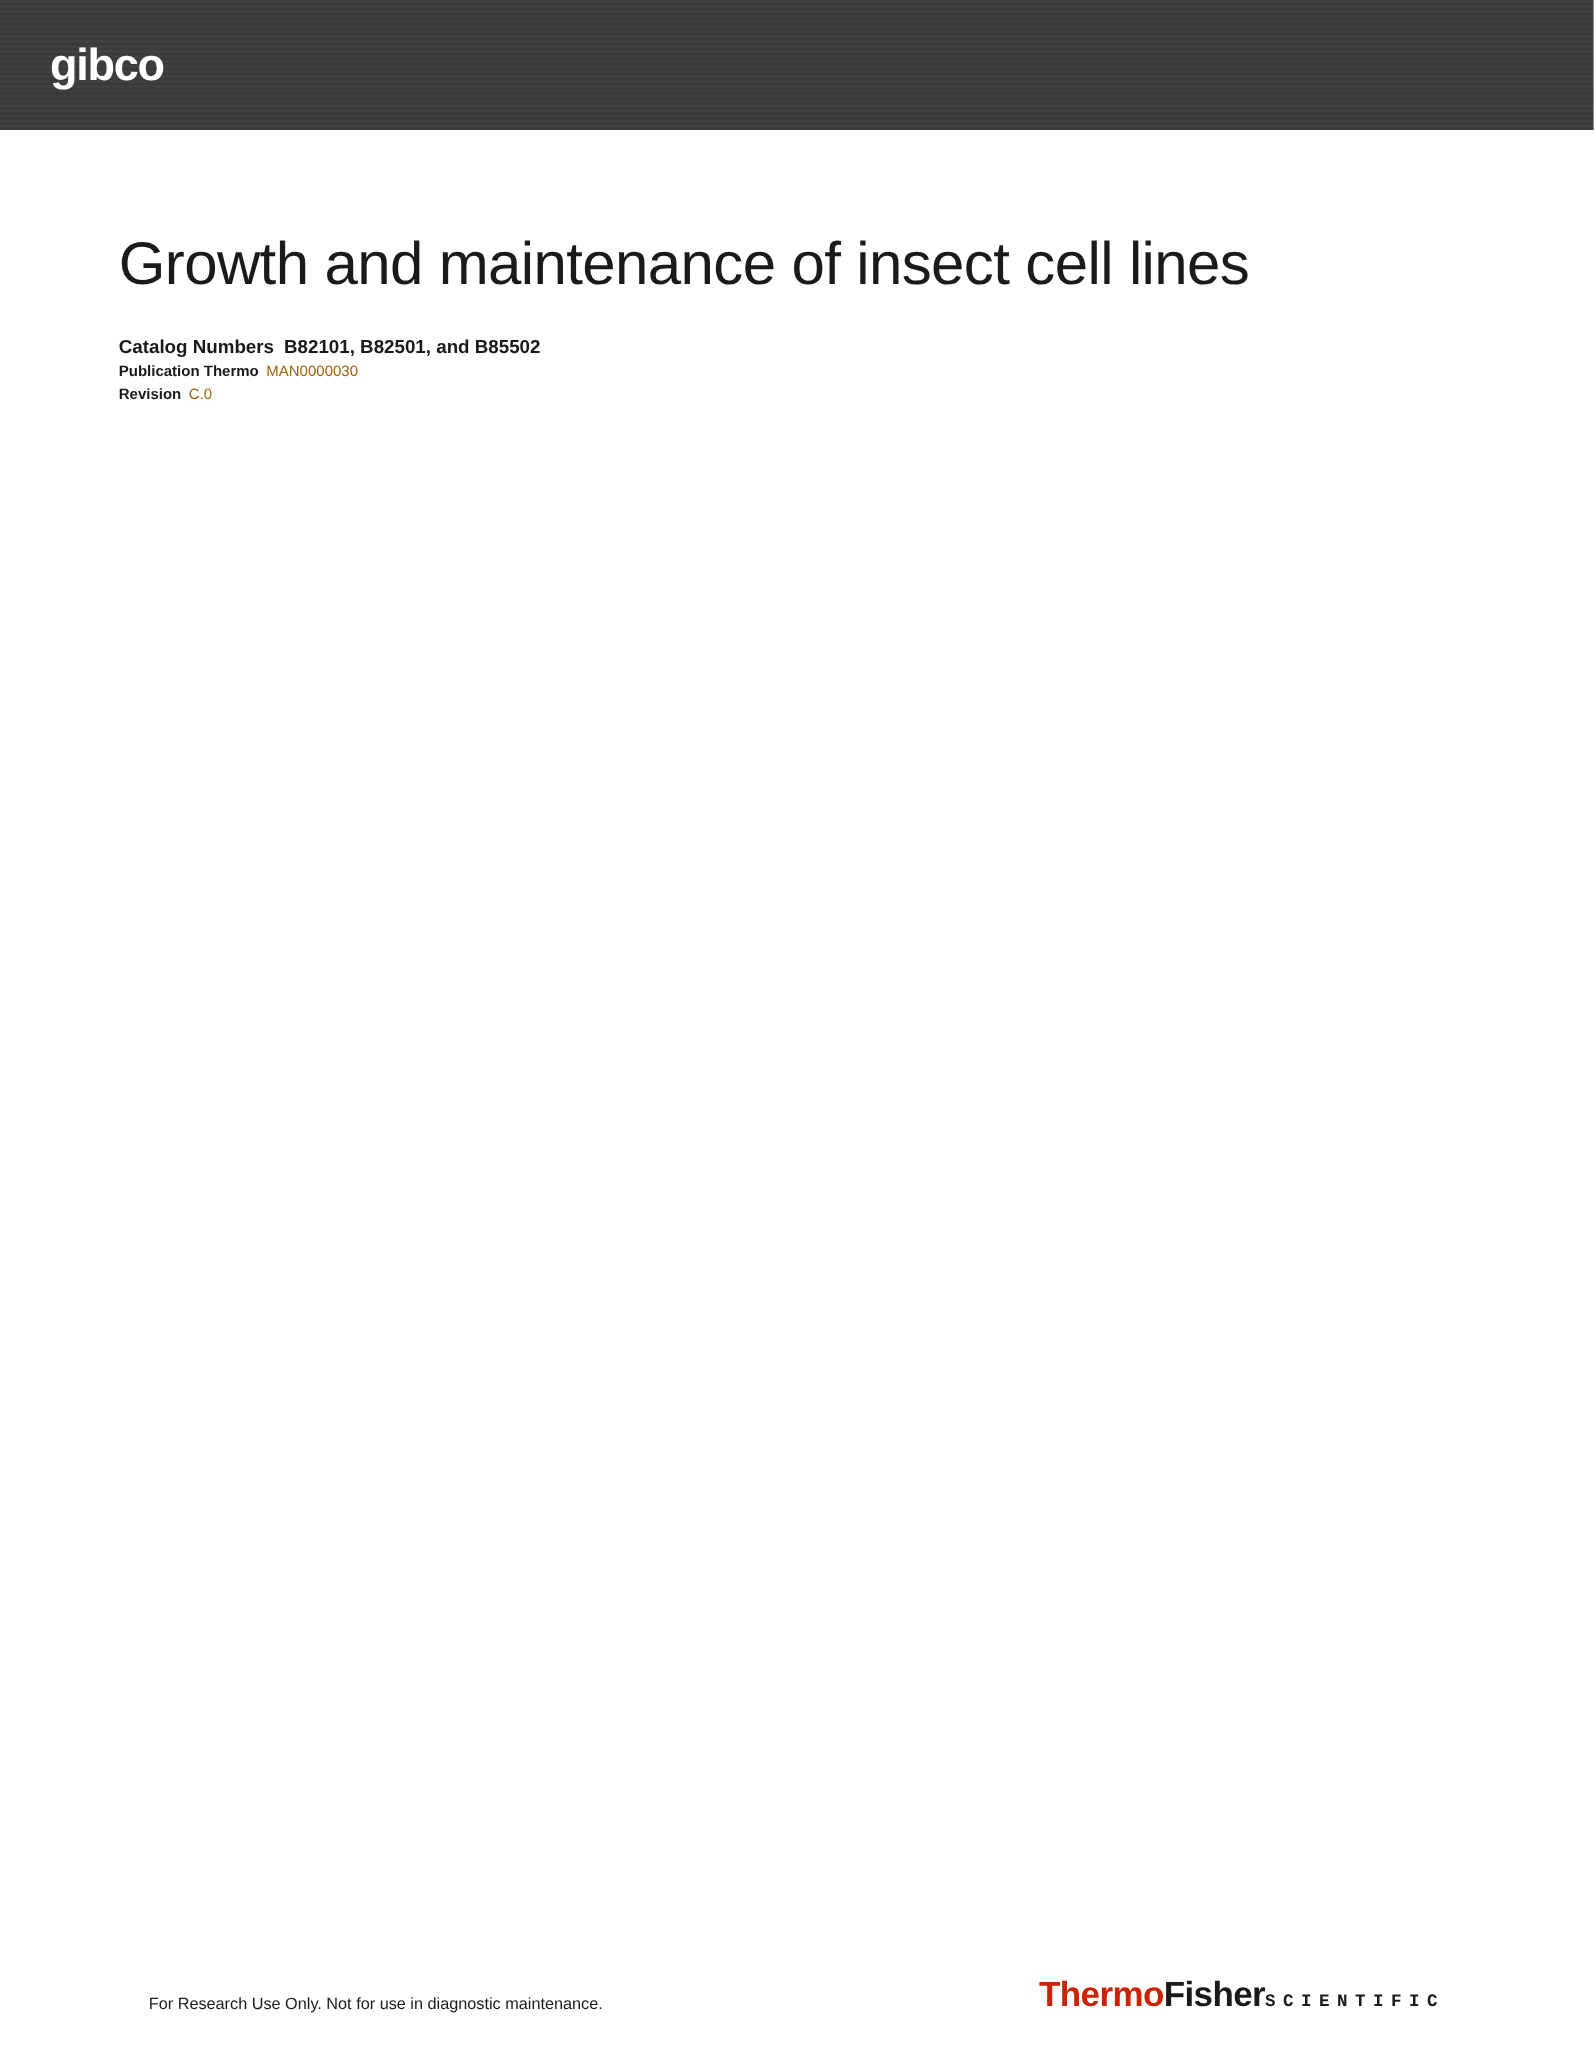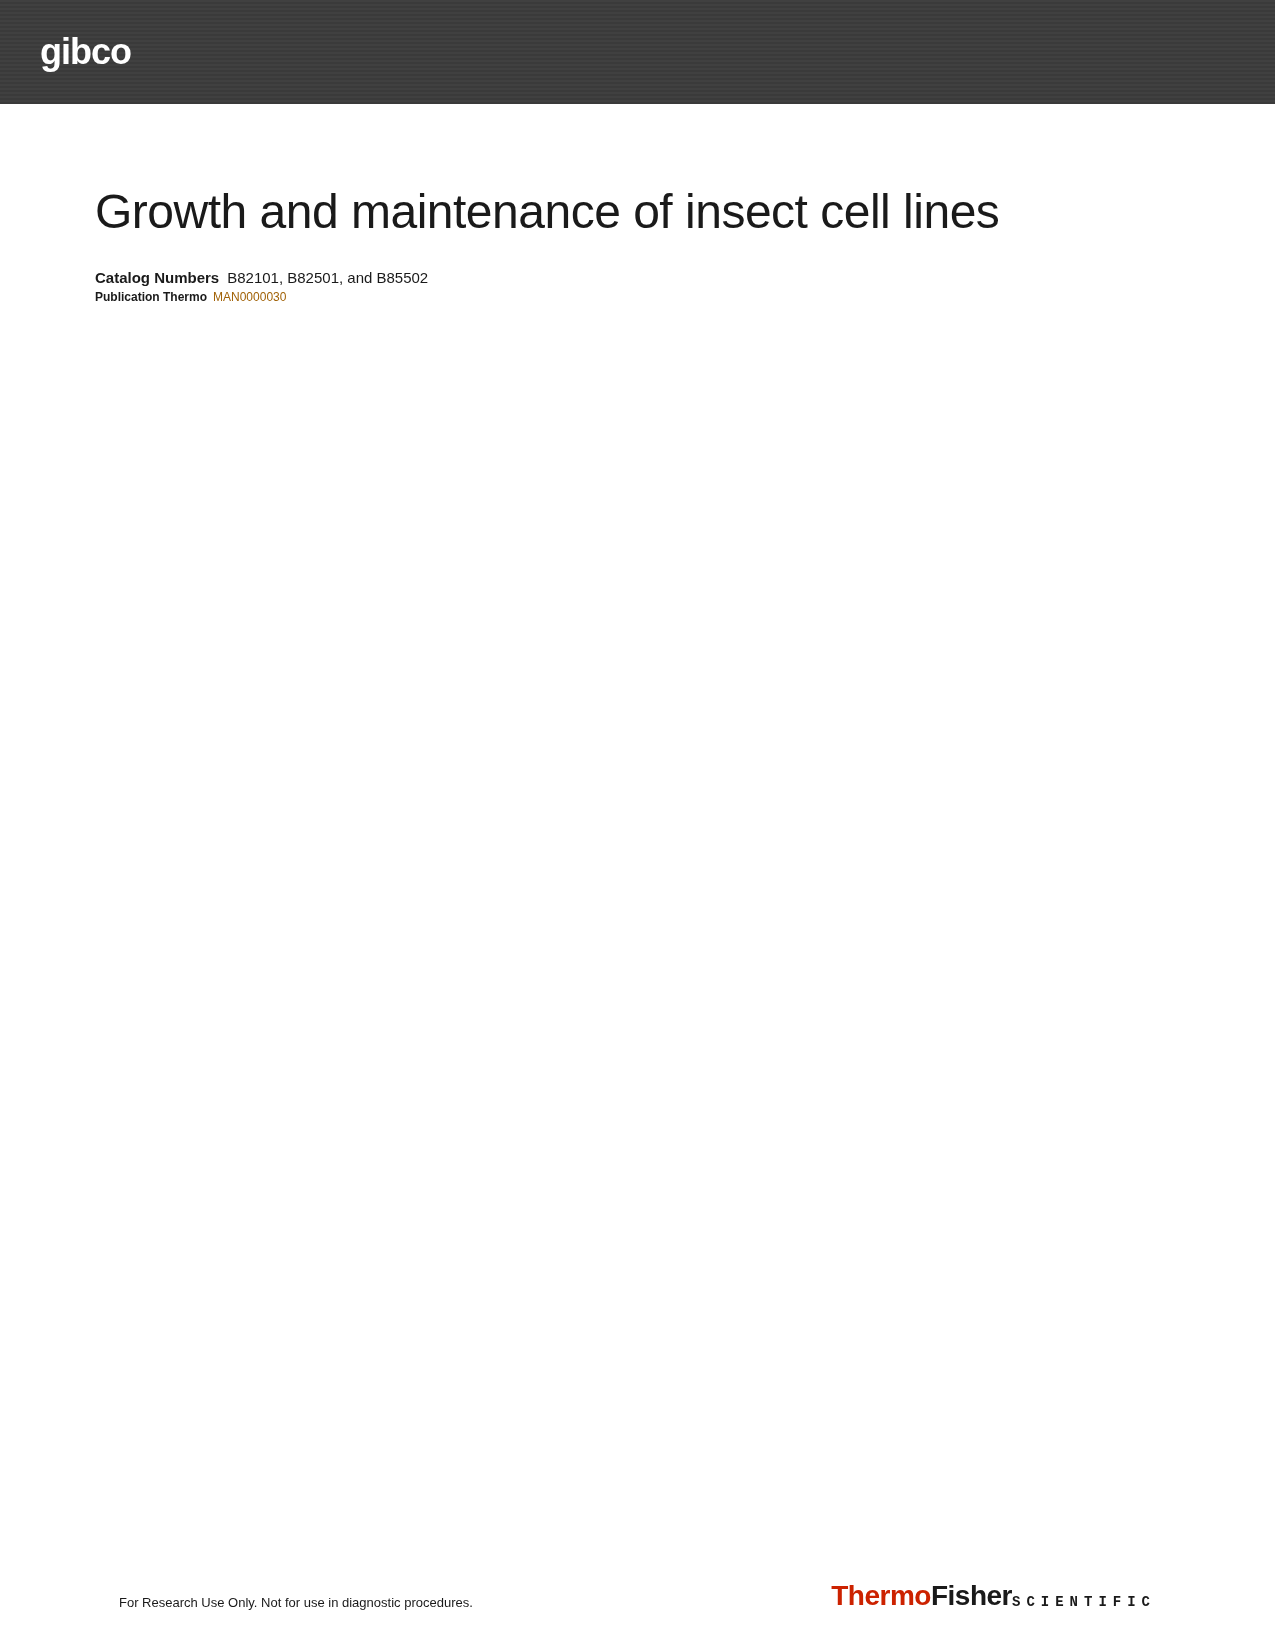--- a/index.html
+++ b/index.html
@@ -81,21 +81,21 @@
     .meta-label {
       font-size: 15px;
       font-weight: 700;
       color: #1a1a1a;
       margin-right: 8px;
       white-space: nowrap;
     }
 
     .meta-value {
       font-size: 15px;
-      font-weight: 400;
+      font-weight: 700;
       color: #1a1a1a;
     }
 
     .meta-label-small {
       font-size: 12px;
       font-weight: 700;
       color: #1a1a1a;
       margin-right: 6px;
       white-space: nowrap;
     }
@@ -172,25 +172,29 @@
     <div class="meta-row">
       <span class="meta-label">Catalog Numbers</span>
       <span class="meta-value">B82101, B82501, and B85502</span>
     </div>
 
     <div class="meta-row">
       <span class="meta-label-small">Publication Thermo</span>
       <span class="meta-value-small">MAN0000030</span>
     </div>
 
+    <div class="meta-row">
+      <span class="meta-label-small">Revision</span>
+      <span class="meta-value-small">C.0</span>
+    </div>
   </div>
 </div>
 
 <div class="footer">
-  <span class="footer-text">For Research Use Only. Not for use in diagnostic procedures.</span>
+  <span class="footer-text">For Research Use Only. Not for use in diagnostic maintenance.</span>
 
   <div class="thermofisher-logo">
     <div class="thermo-top">
       <span class="thermo-part">Thermo</span><span class="fisher-part">Fisher</span>
     </div>
     <div class="thermo-bottom">SCIENTIFIC</div>
   </div>
 </div>
 
 </body></html>

